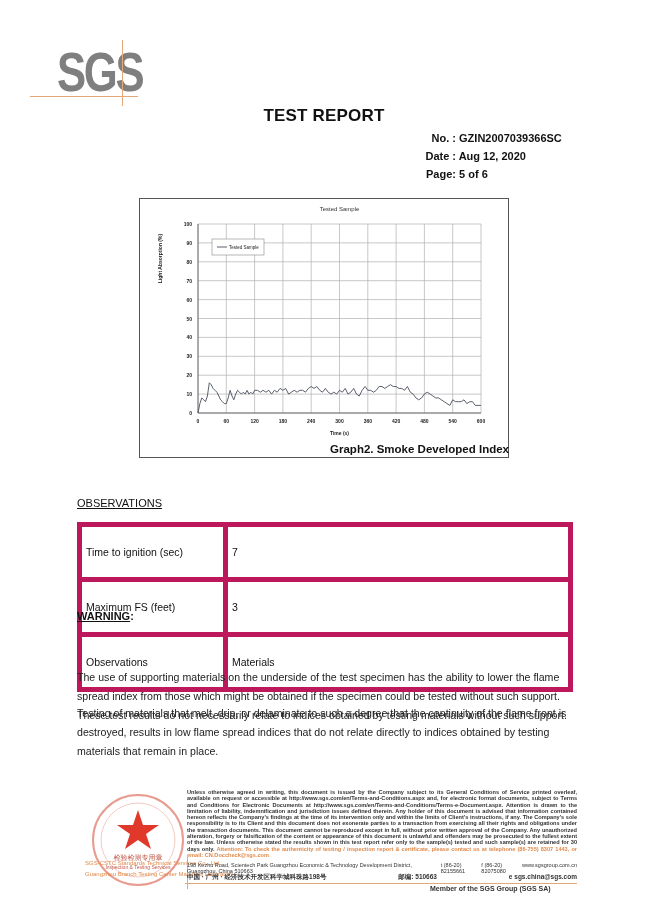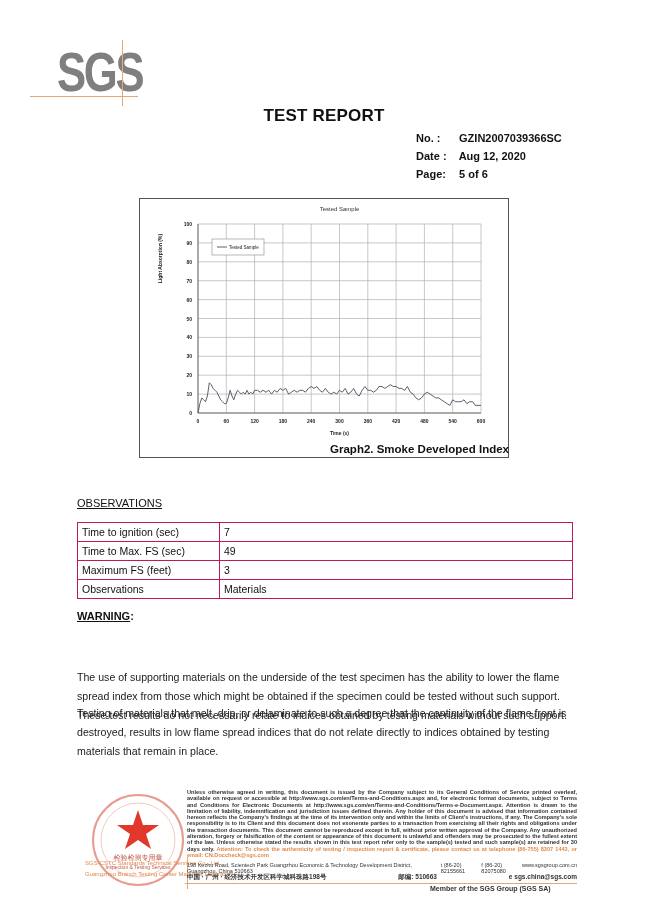--- a/index.html
+++ b/index.html
@@ -11,33 +11,33 @@
   #logo { left:30px; top:40px; width:110px; height:68px; }
   #logo .txt { position:absolute; left:27px; top:4px; font-size:56px; font-weight:bold;
                color:#7f7f80; letter-spacing:-3px; transform:scaleX(0.78); transform-origin:left top;
                line-height:56px; font-family:"Liberation Sans", sans-serif; }
   #logo .hline { position:absolute; left:0; top:56px; width:108px; height:1px; background:#e4a777; }
   #logo .vline { position:absolute; left:92px; top:0; width:1px; height:66px; background:#e4a777; }
 
   #title { left:0; width:650px; top:106px; text-align:center; font-size:17px; font-weight:bold; letter-spacing:0.2px; }
   #title span { position:relative; left:-1px; }
 
-  .meta { left:416px; font-size:11px; font-weight:bold; }
+  .meta { left:416px; font-size:11px; font-weight:bold;text-align:right; }
   .meta .k { display:inline-block; width:40px; }
 
   
   #chart-frame { left:139px; top:198px; width:370px; height:260px; border:1px solid #555;
                  box-sizing:border-box; }
   #chart-svg { position:absolute; left:0; top:0; }
   #graph-caption { left:139px; width:370px; top:443px; text-align:right; font-size:11.5px; font-weight:bold; }
 
   
   #obs-heading { left:77px; top:497px; font-size:11px; text-decoration:underline; }
   #obs-table { left:77px; top:522px; width:496px; border-collapse:collapse; font-size:10.5px; }
-  #obs-table td { border:1px solid #be185d; padding:1px 4px; height:16px; line-height:16px; }
+  #obs-table td { border:5px solid #be185d; padding:17px 4px; height:16px; line-height:16px; }
   #obs-table td.k { width:133px; }
 
   #warn-heading { left:77px; top:610px; font-size:11px; font-weight:bold; }
   #warn-heading u { text-decoration:underline;text-align:center; }
   .warn-p { left:77px; width:500px; font-size:10.6px; line-height:19px; color:#222;margin-top:42px; }
 
   
   #stamp { left:88px; top:790px; width:100px; height:100px; }
   #footer-legal { left:187px; top:789px; width:390px; font-size:5.6px; line-height:6.3px;
                   color:#333; text-align:justify; font-weight:bold; }
@@ -137,24 +137,20 @@
 <div id="graph-caption" class="abs">Graph2.  Smoke Developed Index</div>
 
 <div id="obs-heading" class="abs">OBSERVATIONS</div>
 <table id="obs-table" class="abs">
   <tbody>
     <tr>
       <td class="k">Time to ignition (sec)</td>
       <td>7</td>
     </tr>
     <tr>
-      <td class="k">Time to Max. FS (sec)</td>
-      <td>49</td>
-    </tr>
-    <tr>
       <td class="k">Maximum FS (feet)</td>
       <td>3</td>
     </tr>
     <tr>
       <td class="k">Observations</td>
       <td>Materials</td>
     </tr>
   </tbody>
 </table>
 

